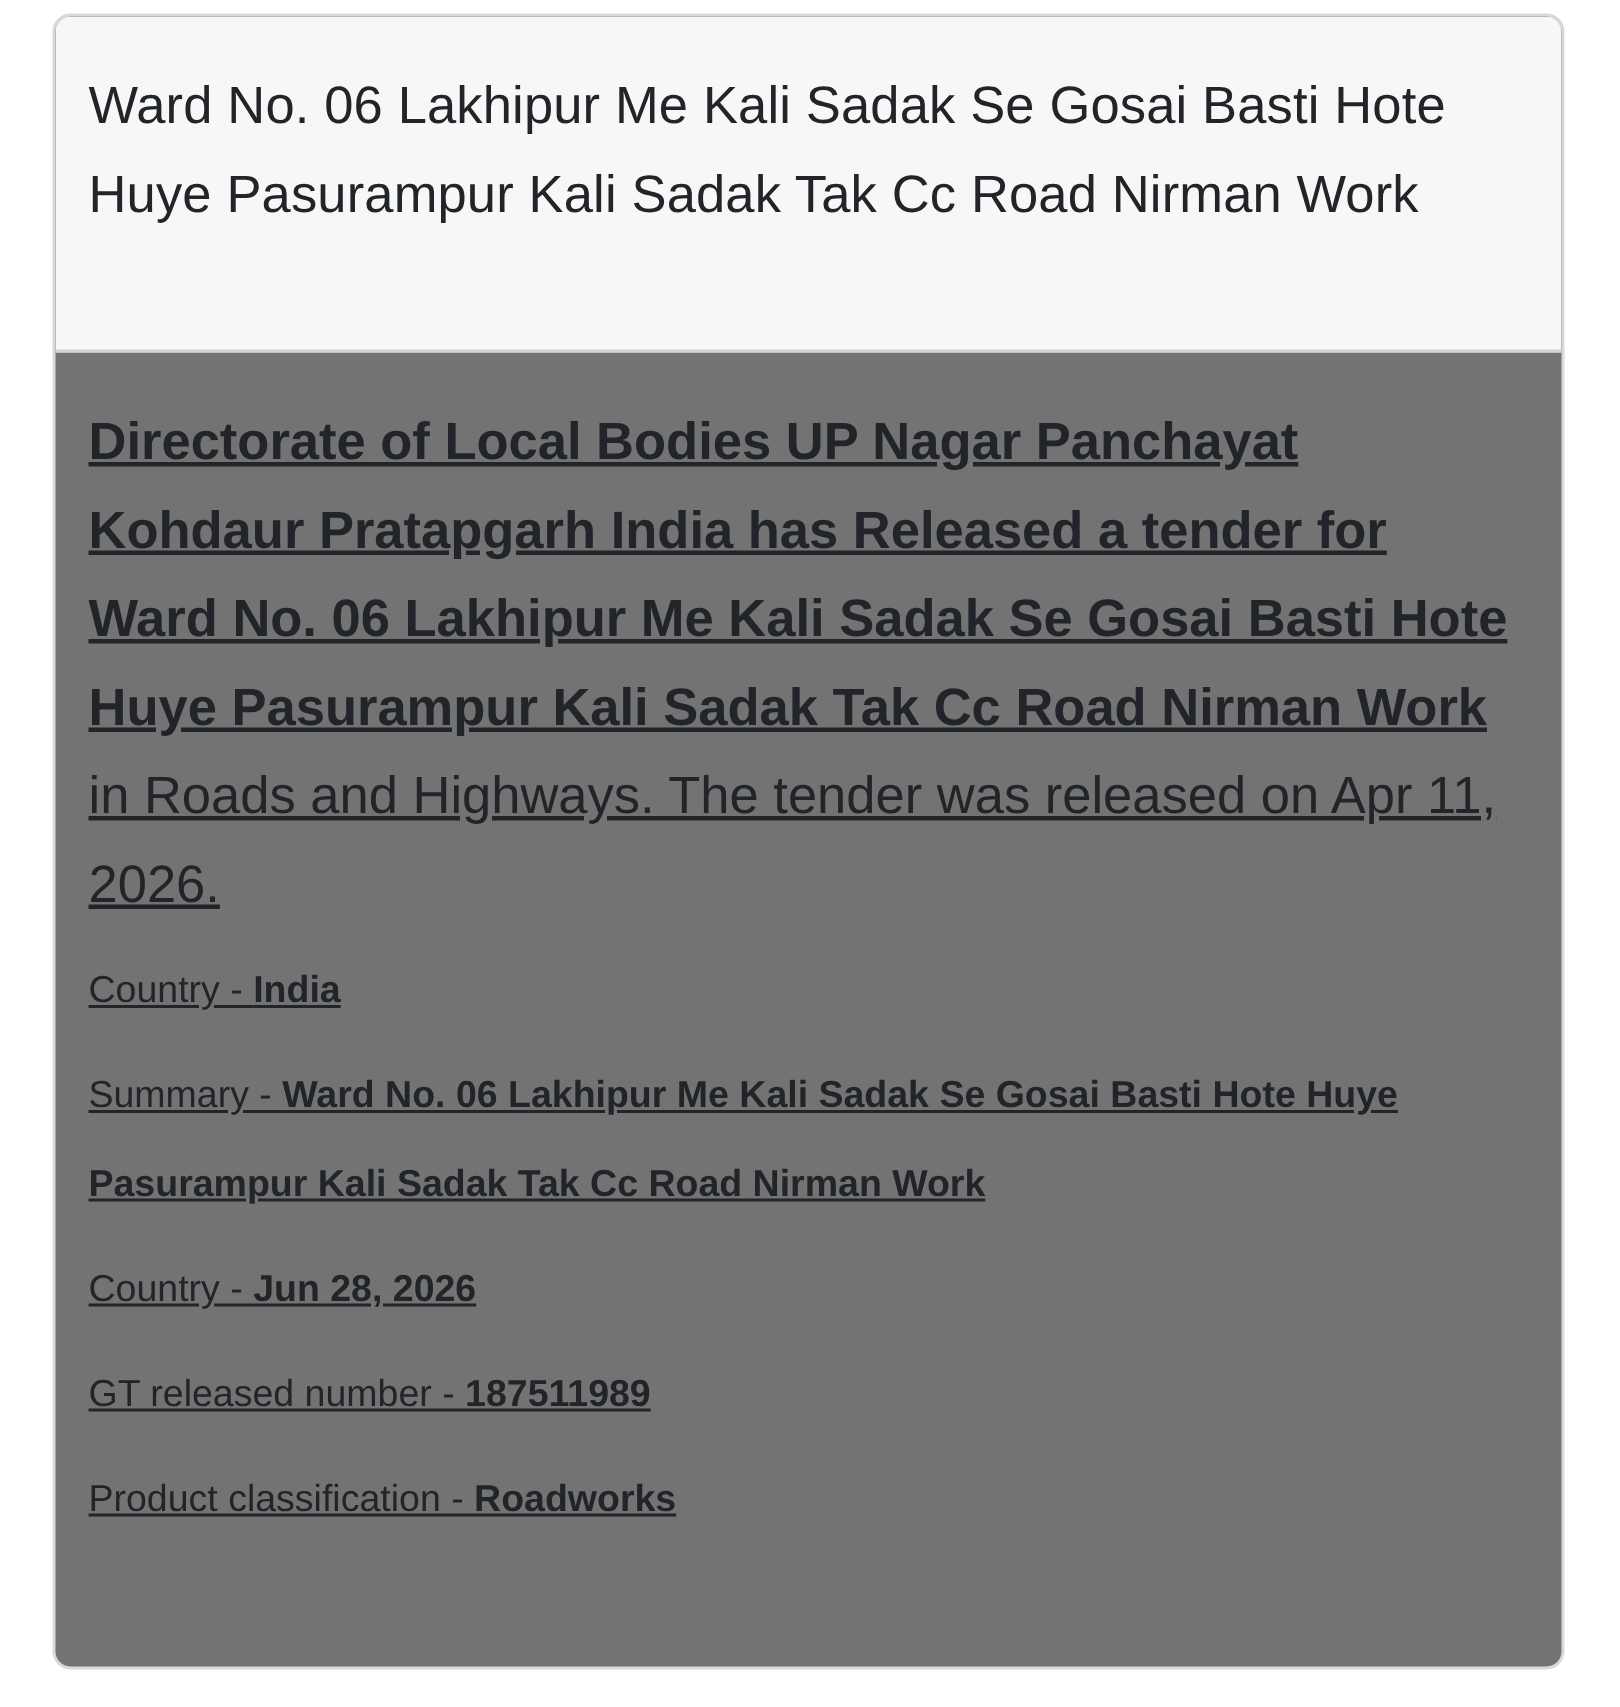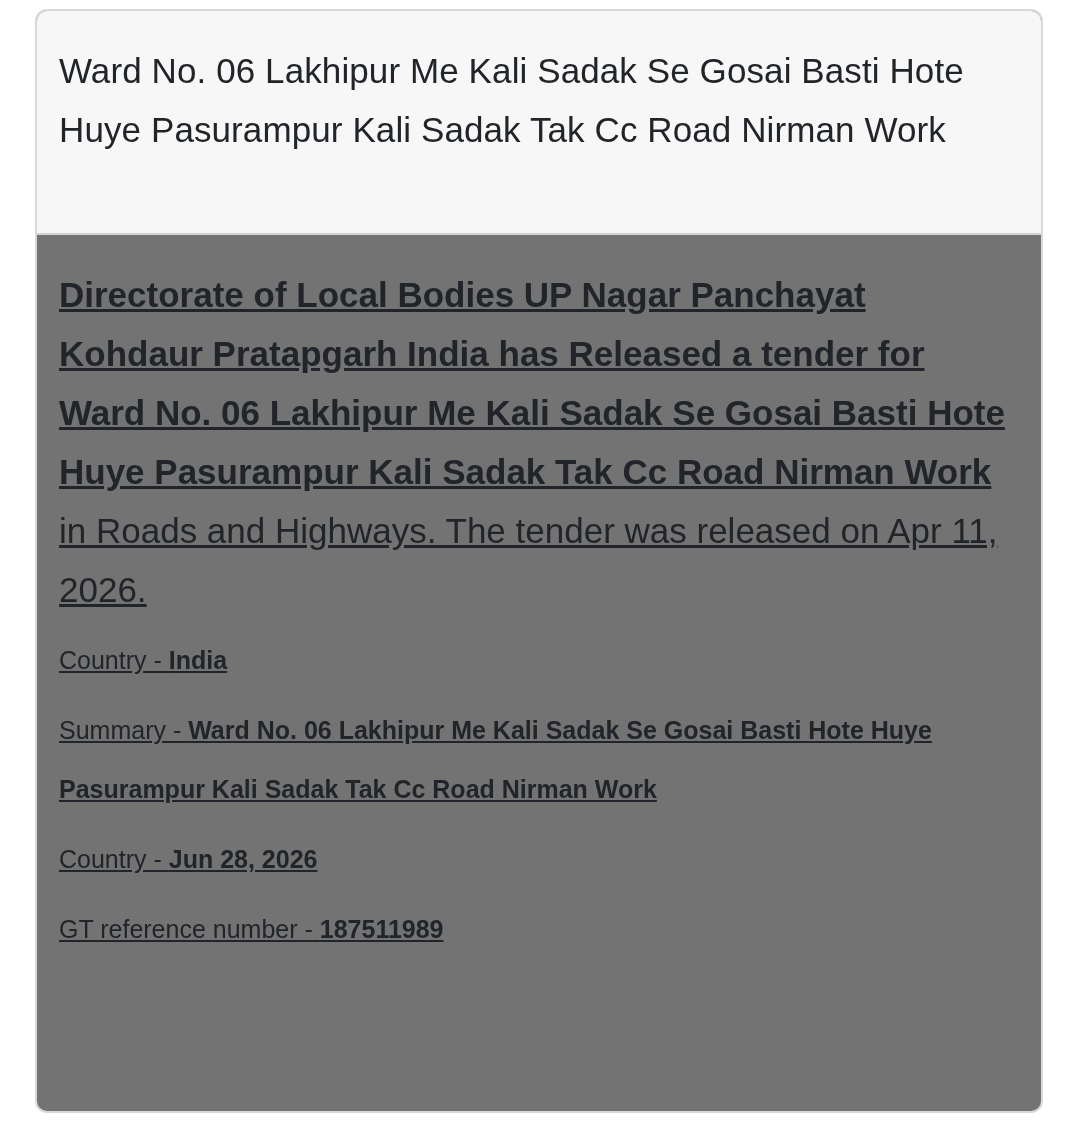--- a/index.html
+++ b/index.html
@@ -80,16 +80,17 @@
   </div>
   <div class="card-body">
     <p class="description"><span class="normal-desc">Directorate of Local Bodies UP Nagar Panchayat Kohdaur Pratapgarh India has Released a tender for </span><span>Ward No. 06 Lakhipur Me Kali Sadak Se Gosai Basti Hote Huye Pasurampur Kali Sadak Tak Cc Road Nirman Work</span><span class="normal"> in Roads and Highways. The tender was released on Apr 11, 2026.</span></p>
 
     <p class="field"><span class="label">Country - </span><span class="value">India</span></p>
 
     <p class="field"><span class="label">Summary - </span><span class="value">Ward No. 06 Lakhipur Me Kali Sadak Se Gosai Basti Hote Huye Pasurampur Kali Sadak Tak Cc Road Nirman Work</span></p>
 
     <p class="field"><span class="label">Country - </span><span class="value">Jun 28, 2026</span></p>
 
-    <p class="field"><span class="label">GT reference number - </span><span class="value">187511989</span></p>
+    <p class="field"><span class="label">GT released number - </span><span class="value">187511989</span></p>
 
+    <p class="field"><span class="label">Product classification - </span><span class="value">Roadworks</span></p>
   </div>
 </div>
 
 </body></html>

